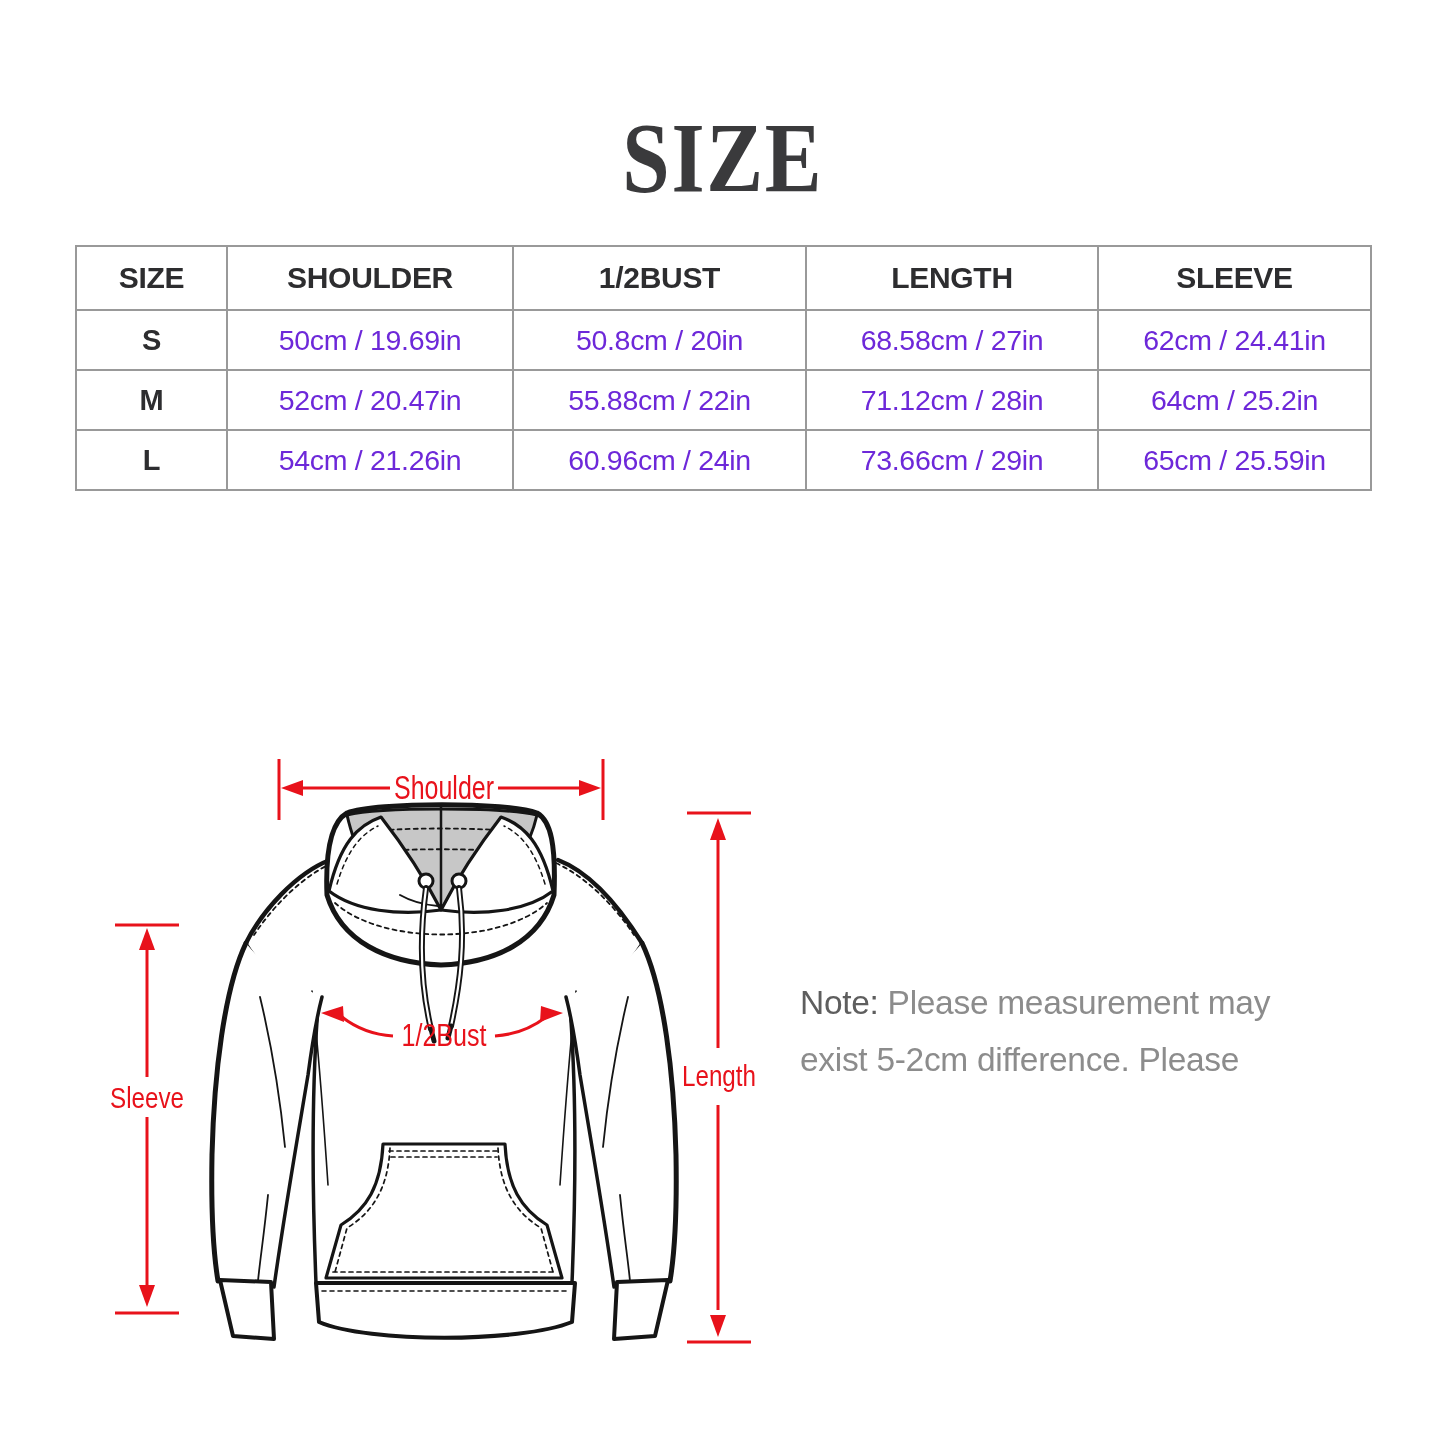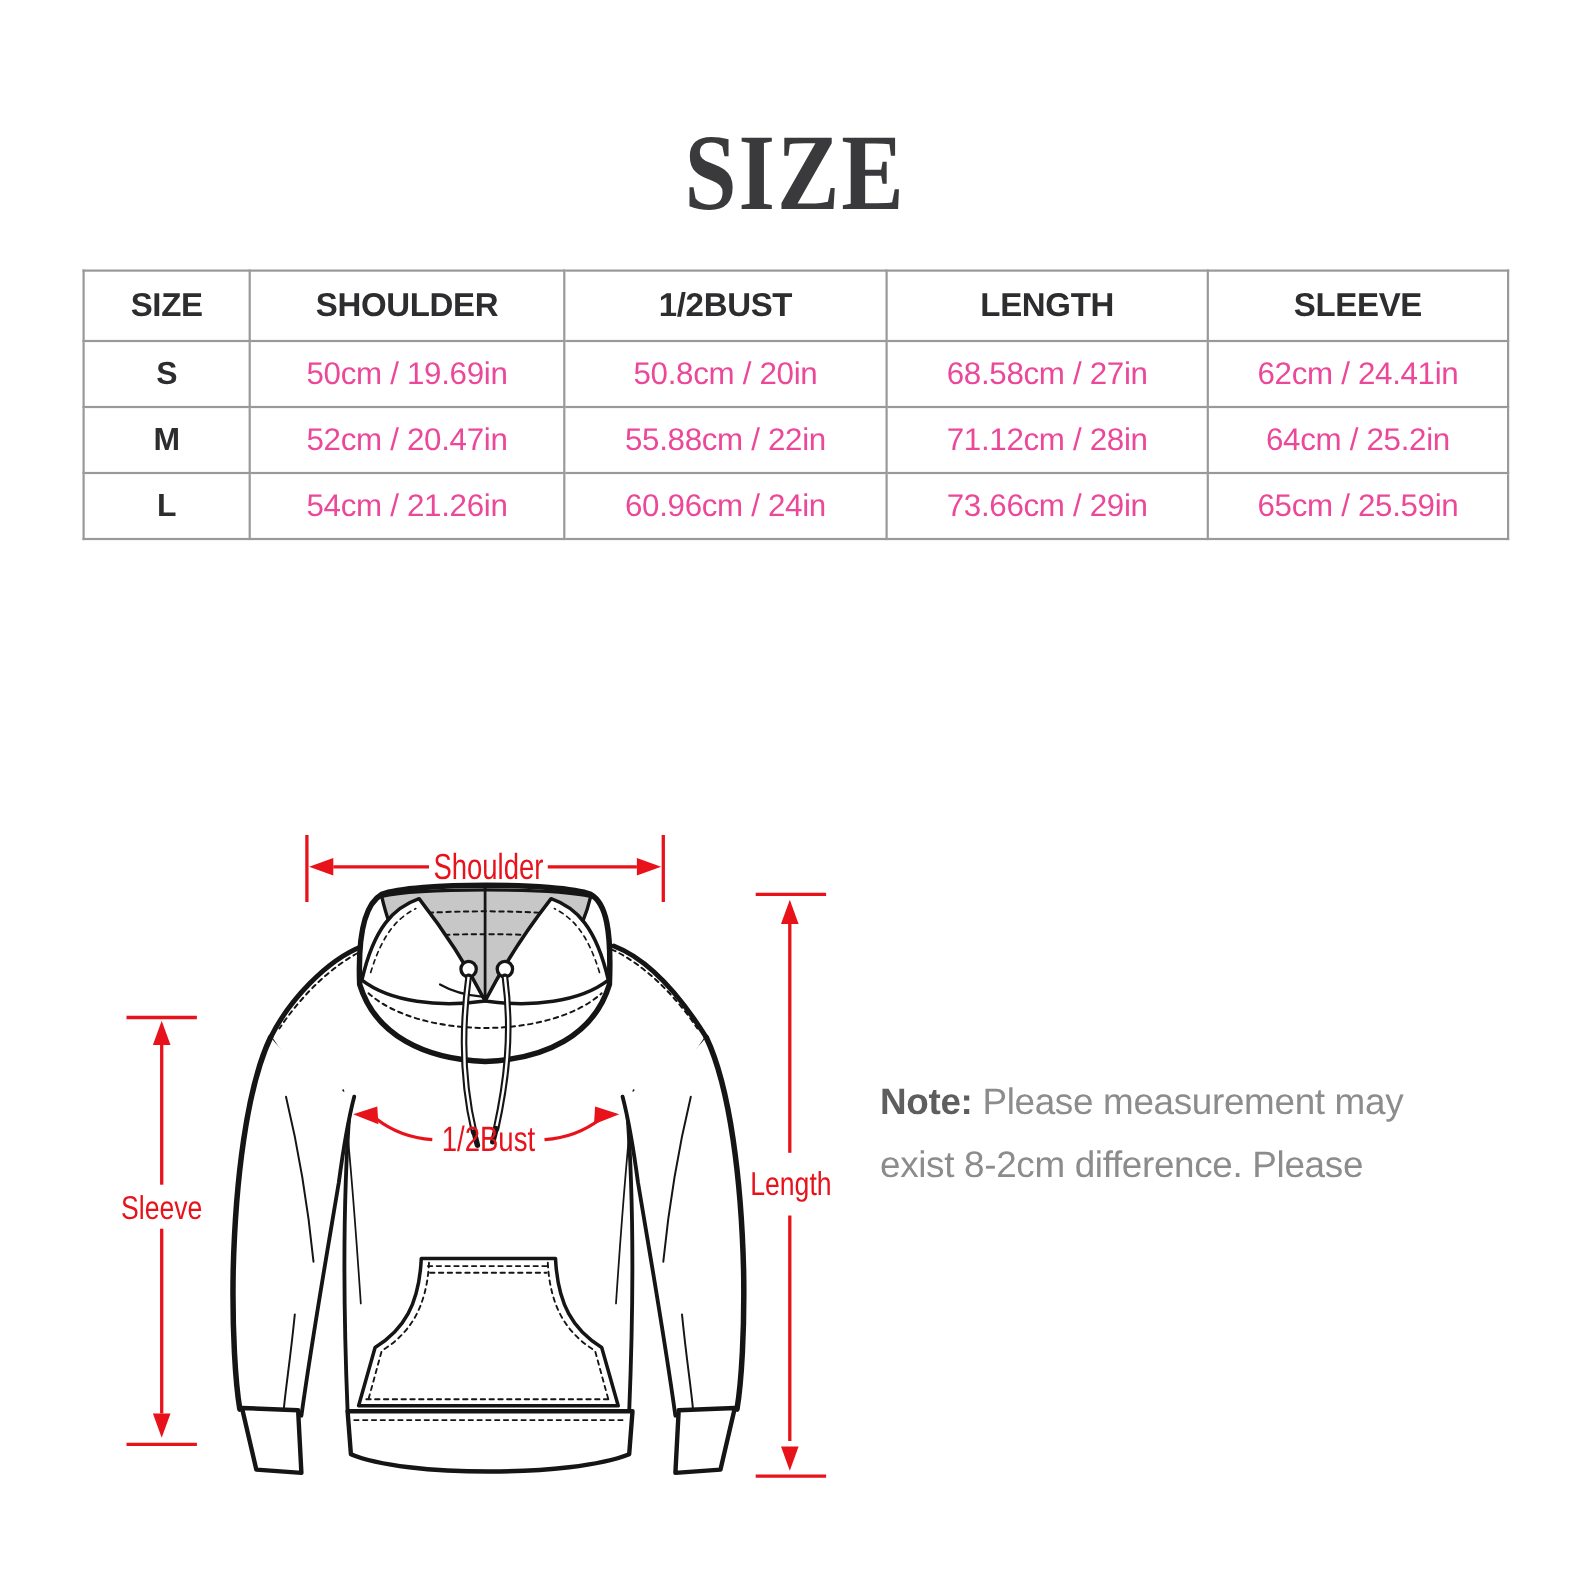--- a/index.html
+++ b/index.html
@@ -17,36 +17,36 @@
   
   table.size-table{
     position:absolute;left:75px;top:245px;width:1295px;
     border-collapse:collapse;table-layout:fixed;
   }
   .size-table th,.size-table td{
     border:2px solid #999999;text-align:center;vertical-align:middle;
     padding:0;letter-spacing:-0.3px;
   }
   .size-table th{height:62px;font-size:30px;font-weight:bold;color:#2d2d2f;}
-  .size-table td{height:58px;font-size:28.5px;font-weight:normal;color:#ec4899;}
+  .size-table td{height:58px;font-size:28.5px;font-weight:normal;color:#6d28d9;}
   .size-table td.c-size{font-size:29px;font-weight:bold;color:#2d2d2f;}
   
   .diagram-svg{position:absolute;left:60px;top:745px;}
   .k{stroke:#151515;fill:none;stroke-linecap:round;stroke-linejoin:round;}
   .kf{fill:#ffffff;stroke:none;}
   .dash-s{stroke-dasharray:4 4;}
   .rl{stroke:#e8121b;fill:none;stroke-width:3;stroke-linecap:butt;}
   .rf{fill:#e8121b;stroke:none;}
   .rtext{fill:#e8121b;font-family:"Liberation Sans",sans-serif;}
   
   .note{
     position:absolute;left:800px;top:974px;width:590px;
     font-size:33.5px;line-height:57px;color:#8c8c8c;letter-spacing:-0.3px;
   }
-  .note .note-label{font-weight:bold;color:#5e5e5e;}
+  .note .note-label{font-weight:normal;color:#5e5e5e;}
 </style>
 </head>
 <body>
 
 <div class="title">
   <span class="title-inner">SIZE</span>
 </div>
 
 <table class="size-table">
   <colgroup>
@@ -213,14 +213,14 @@
       <text class="rtext" x="659" y="341" font-size="30" text-anchor="middle" textLength="74" lengthAdjust="spacingAndGlyphs">Length</text>
     </g>
   </g>
 </svg>
 
 <div class="note">
   <div>
     <span class="note-label">Note:</span>
     <span>Please measurement may</span>
   </div>
-  <div>exist 8-2cm difference. Please</div>
+  <div>exist 5-2cm difference. Please</div>
 </div>
 
 </body></html>

